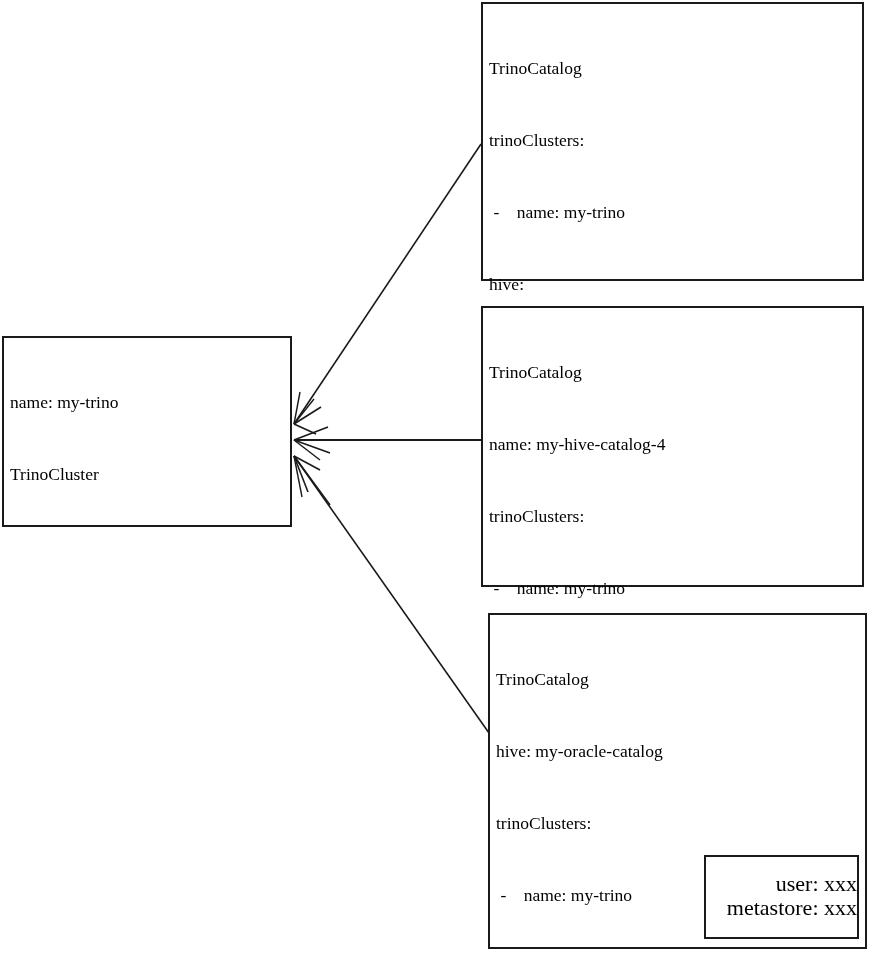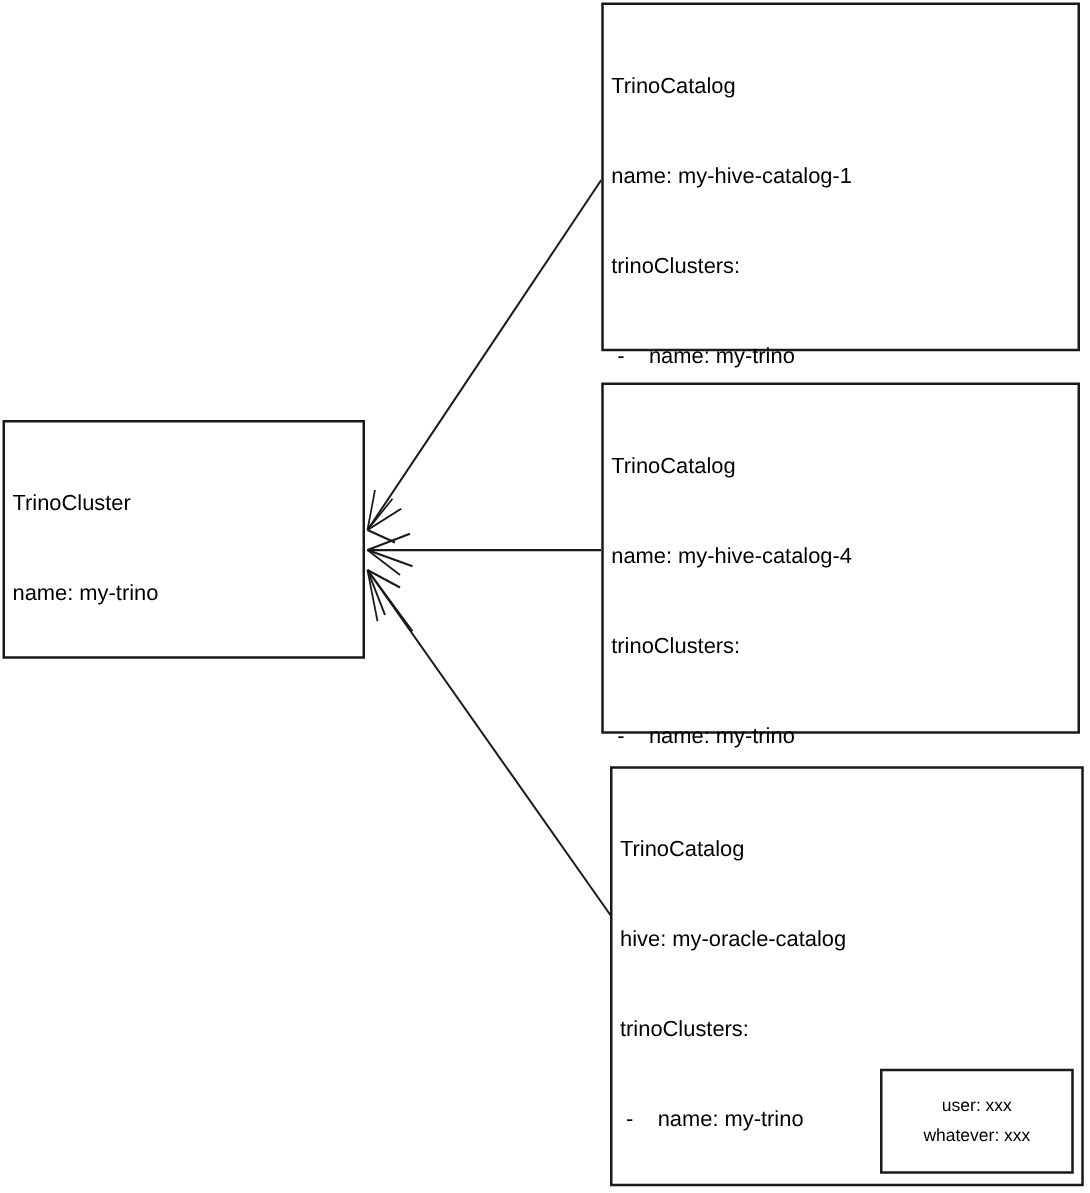--- a/index.html
+++ b/index.html
@@ -27,21 +27,21 @@
     top: 4px;
     right: 4px;
     font-size: 17.5px;
     line-height: 24px;
     color: #000000;
     white-space: pre;
   }
   .yaml-line {
     display: block;
     white-space: pre;
-    font-family: Liberation Sans, sans-serif;
+    font-family: Liberation Serif, serif;
   }
   
   #trino-cluster-node {
     left: 2px;
     top: 336px;
     width: 290px;
     height: 191px;
   }
   
   #catalog-node-0 {
@@ -71,22 +71,22 @@
     height: 84px;
     box-sizing: border-box;
     border: 2px solid #1a1a1a;
     background: #ffffff;
   }
   #secret-node .secret-text {
     position: absolute;
     left: 0;
     right: 0;
     top: 15px;
-    text-align: center;
-    font-size: 14px;
+    text-align: right;
+    font-size: 22px;
     line-height: 24px;
     color: #000000;
   }
   #edge-layer {
     position: absolute;
     left: 0;
     top: 0;
     width: 872px;
     height: 954px;
     pointer-events: none;
@@ -127,29 +127,28 @@
 
     <g>
       <line x1="759" y1="818" x2="787" y2="856" stroke="#1a1a1a" stroke-width="1.6"></line>
       <line x1="787" y1="856" x2="769" y2="826" stroke="#1a1a1a" stroke-width="1.6"></line>
       <line x1="787" y1="856" x2="779" y2="823" stroke="#1a1a1a" stroke-width="1.6"></line>
     </g>
   </svg>
 
   <div class="node" id="trino-cluster-node">
     <div class="node-text">
+      <span class="yaml-line">name: my-trino</span>
       <span class="yaml-line">TrinoCluster</span>
-      <span class="yaml-line">name: my-trino</span>
     </div>
   </div>
 
   <div class="node" id="catalog-node-0">
     <div class="node-text">
       <span class="yaml-line">TrinoCatalog</span>
-      <span class="yaml-line">name: my-hive-catalog-1</span>
       <span class="yaml-line">trinoClusters:</span>
       <span class="yaml-line"> -    name: my-trino</span>
       <span class="yaml-line">hive:</span>
       <span class="yaml-line">   s3: # S3ConnnectionSpec</span>
       <span class="yaml-line">      inline:</span>
       <span class="yaml-line">         host: minio</span>
       <span class="yaml-line">   metastore: # whatever</span>
     </div>
   </div>
 
@@ -172,18 +171,18 @@
       <span class="yaml-line">hive: my-oracle-catalog</span>
       <span class="yaml-line">trinoClusters:</span>
       <span class="yaml-line"> -    name: my-trino</span>
       
       
       
     </div>
     <div id="secret-node">
       <div class="secret-text">
         <span class="yaml-line">user: xxx</span>
-        <span class="yaml-line">whatever: xxx</span>
+        <span class="yaml-line">metastore: xxx</span>
       </div>
     </div>
   </div>
 
 </div>
 
 </body></html>

